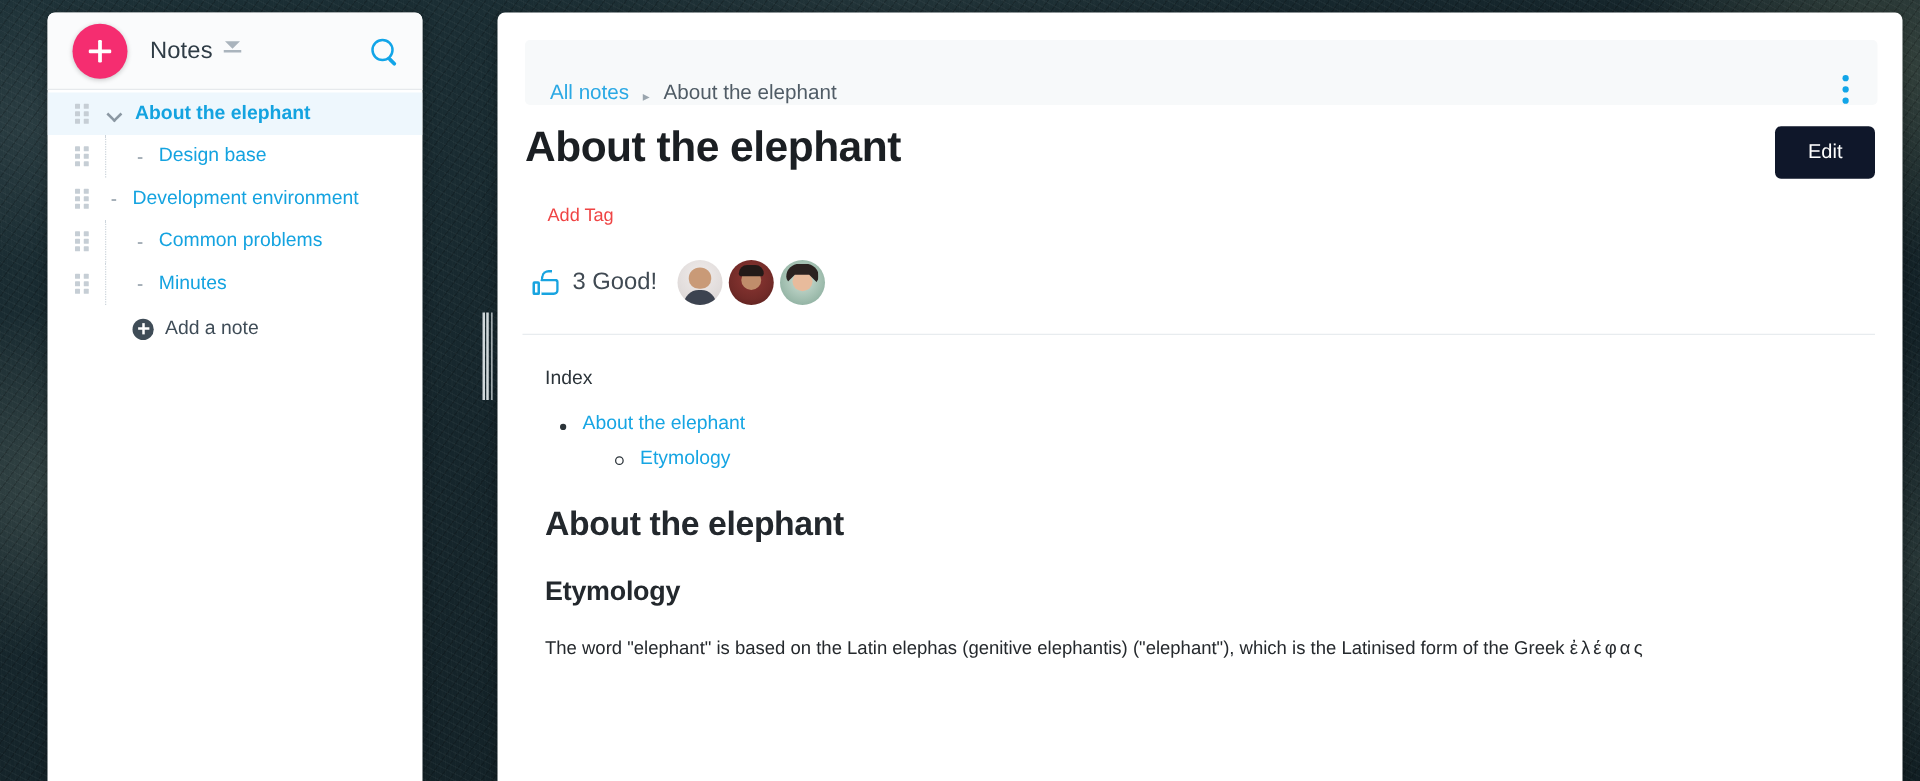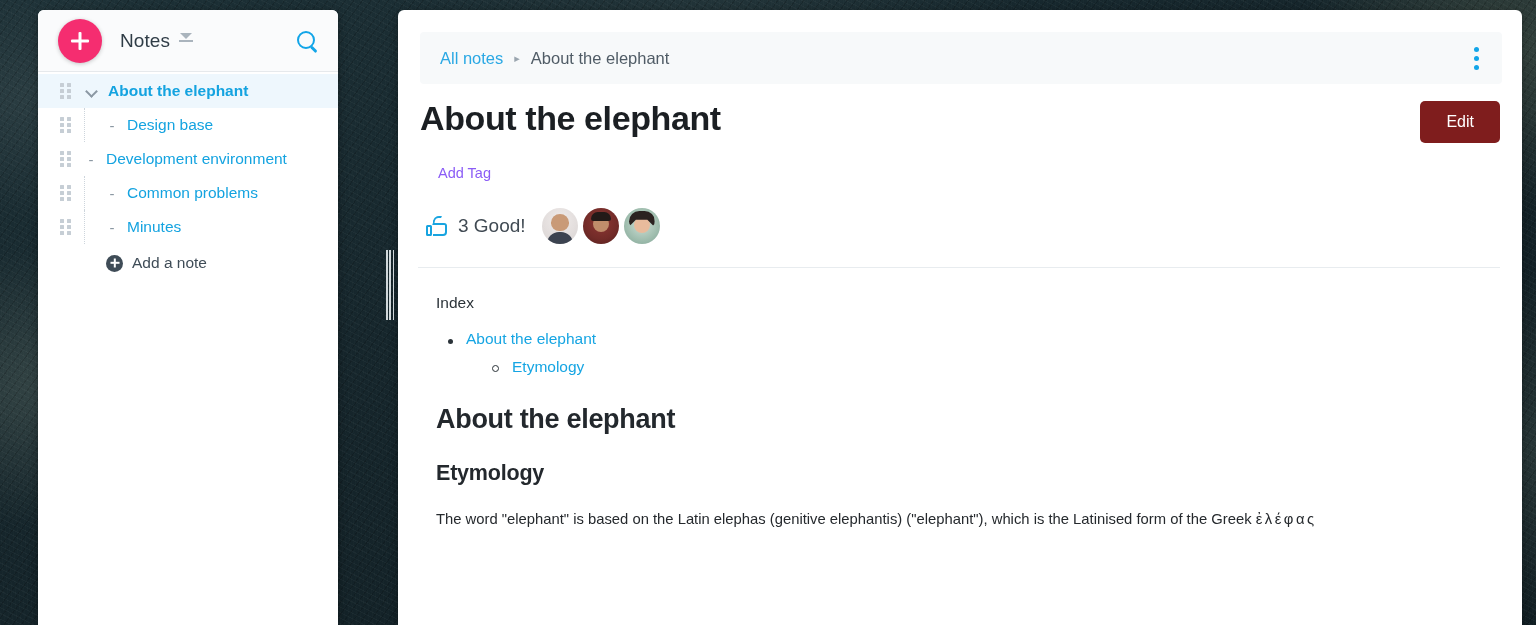--- a/index.html
+++ b/index.html
@@ -257,21 +257,21 @@
     overflow: hidden;
     z-index: 4;
   }
 
   #breadcrumb-bar {
     margin: 22px 20px 0 22px;
     height: 52px;
     background: #f7f9fa;
     border-radius: 4px;
     display: flex;
-    align-items: center;
+    align-items: flex-end;
     padding: 0 14px 0 20px;
   }
   #breadcrumb-home {
     font-size: 16.5px;
     color: #2aa8e4;
     cursor: pointer;
   }
   .crumb-sep {
     margin: 0 11px;
     font-size: 11px;
@@ -305,34 +305,34 @@
   #note-title {
     font-size: 34px;
     font-weight: bold;
     color: #1b1f23;
     letter-spacing: -.4px;
     line-height: 1.2;
   }
   #edit-button {
     margin-left: auto;
     margin-top: 3px;
-    background: #7f1d1d;
+    background: #0f172a;
     color: #fff;
     border: none;
     border-radius: 5px;
     font-size: 16px;
     font-family: "Liberation Sans", sans-serif;
     padding: 12px 26px;
     cursor: pointer;
   }
 
   #tag-input {
     margin: 22px 0 0 40px;
     font-size: 14.5px;
-    color: #8b5cf6;
+    color: #ef4444;
     cursor: text;
   }
 
   #reaction-row {
     margin: 26px 0 0 28px;
     display: flex;
     align-items: center;
     height: 38px;
   }
   .thumb-icon {

